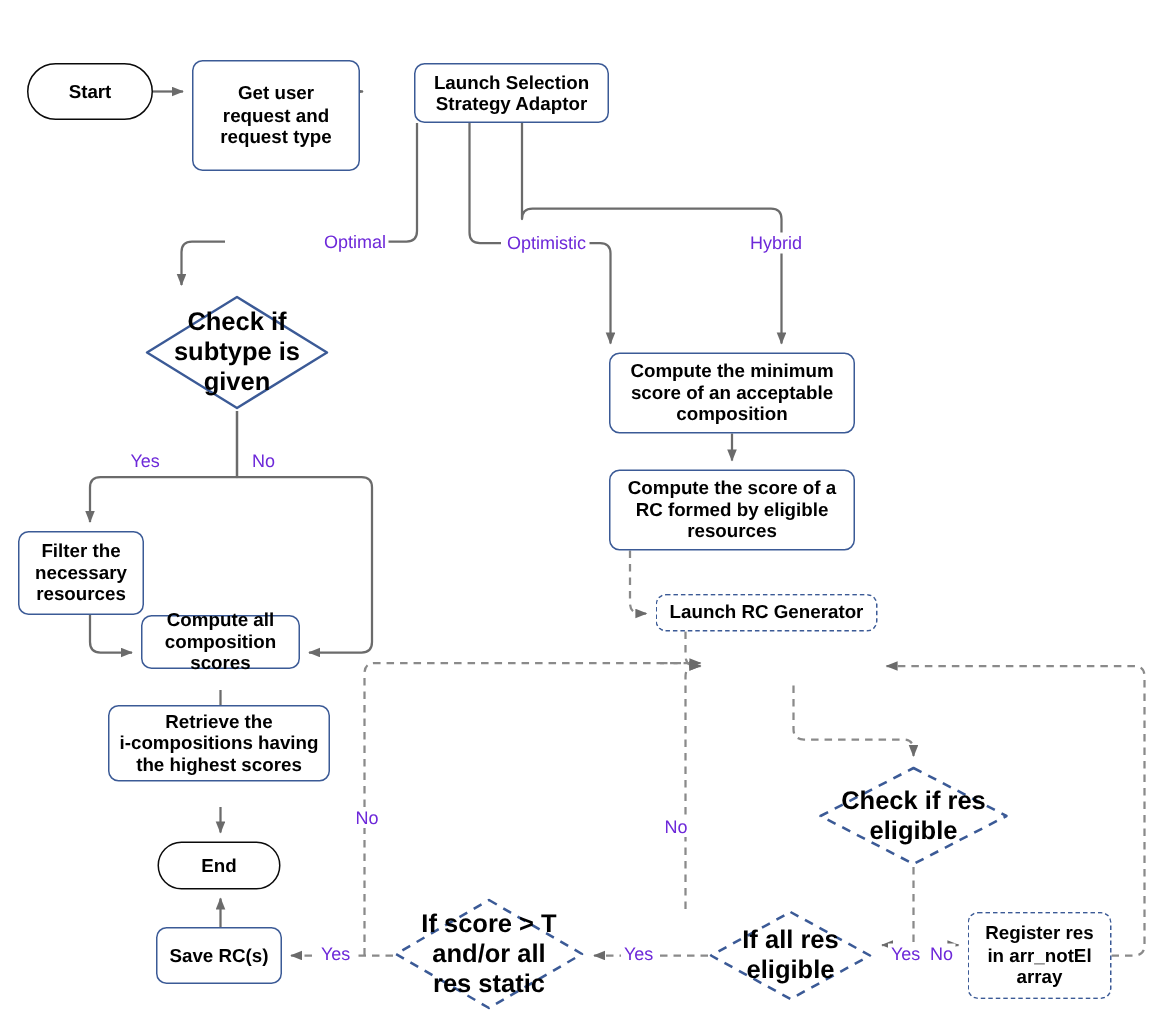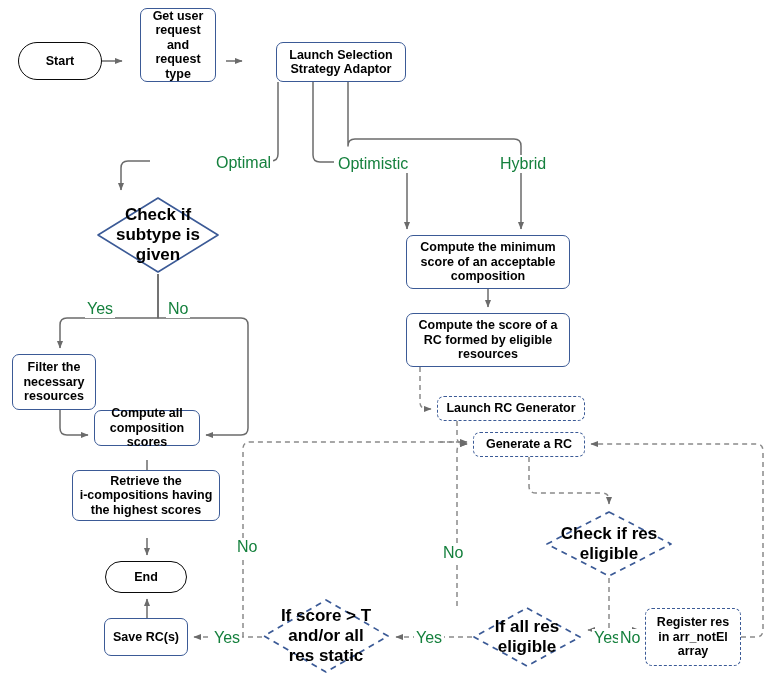--- a/index.html
+++ b/index.html
@@ -69,22 +69,22 @@
     top: 0;
     overflow: visible;
   }
   .decision .lbl {
     position: relative;
     z-index: 2;
     font-size: 17px;
   }
   .edge-label {
     position: absolute;
-    font-size: 16px;
-    color: #15803d;
+    font-size: 12px;
+    color: #6d28d9;
     background: #ffffff;
     padding: 0 2px;
     white-space: nowrap;
     z-index: 4;
     font-weight: normal;
     font-family: "Liberation Sans", sans-serif;
     text-align: right;
   }
 </style>
 </head>
@@ -152,21 +152,21 @@
 
       <path d="M243,637 L243,449 Q243,442 250,442 L460,442 Q467,442 467,442 L467,442"></path>
       <path d="M440,442 L467,442" marker-end="url(#ah-dash)"></path>
     </g>
   </svg>
 
   <div class="node terminator" style="left:18px; top:42px; width:84px; height:38px;align-items:center;">
     <span class="lbl">Start</span>
   </div>
 
-  <div class="node process" style="left:128px; top:8px; width:76px; height:74px;margin-left:12px;">
+  <div class="node process" style="left:128px; top:40px; width:112px; height:74px;">
     <span class="lbl">Get user
 request and
 request type</span>
   </div>
 
   <div class="node process" style="left:248px; top:42px; width:130px; height:40px;margin-left:28px;">
     <span class="lbl">Launch Selection
 Strategy Adaptor</span>
   </div>
 
@@ -214,23 +214,20 @@
   <div class="node process" style="left:406px; top:313px; width:164px; height:54px;">
     <span class="lbl">Compute the score of a
 RC formed by eligible
 resources</span>
   </div>
 
   <div class="node process-dashed" style="left:437px; top:396px; width:148px; height:25px;">
     <span class="lbl">Launch RC Generator</span>
   </div>
 
-  <div class="node process-dashed" style="left:473px; top:432px; width:112px; height:25px;">
-    <span class="lbl">Generate a RC</span>
-  </div>
 
   <div class="node decision" style="left:545px; top:510px; width:128px; height:68px;">
     <svg class="shape" width="128" height="68" viewBox="0 0 128 68" xmlns="http://www.w3.org/2000/svg">
       <polygon points="64,2 126,34 64,66 2,34" fill="#ffffff" stroke="#3b5a96" stroke-width="1.7" stroke-dasharray="6,5" stroke-linejoin="round"></polygon>
     </svg>
     <span class="lbl">Check if res
 eligible</span>
   </div>
 
   <div class="node decision" style="left:262px; top:598px; width:128px; height:76px;">

